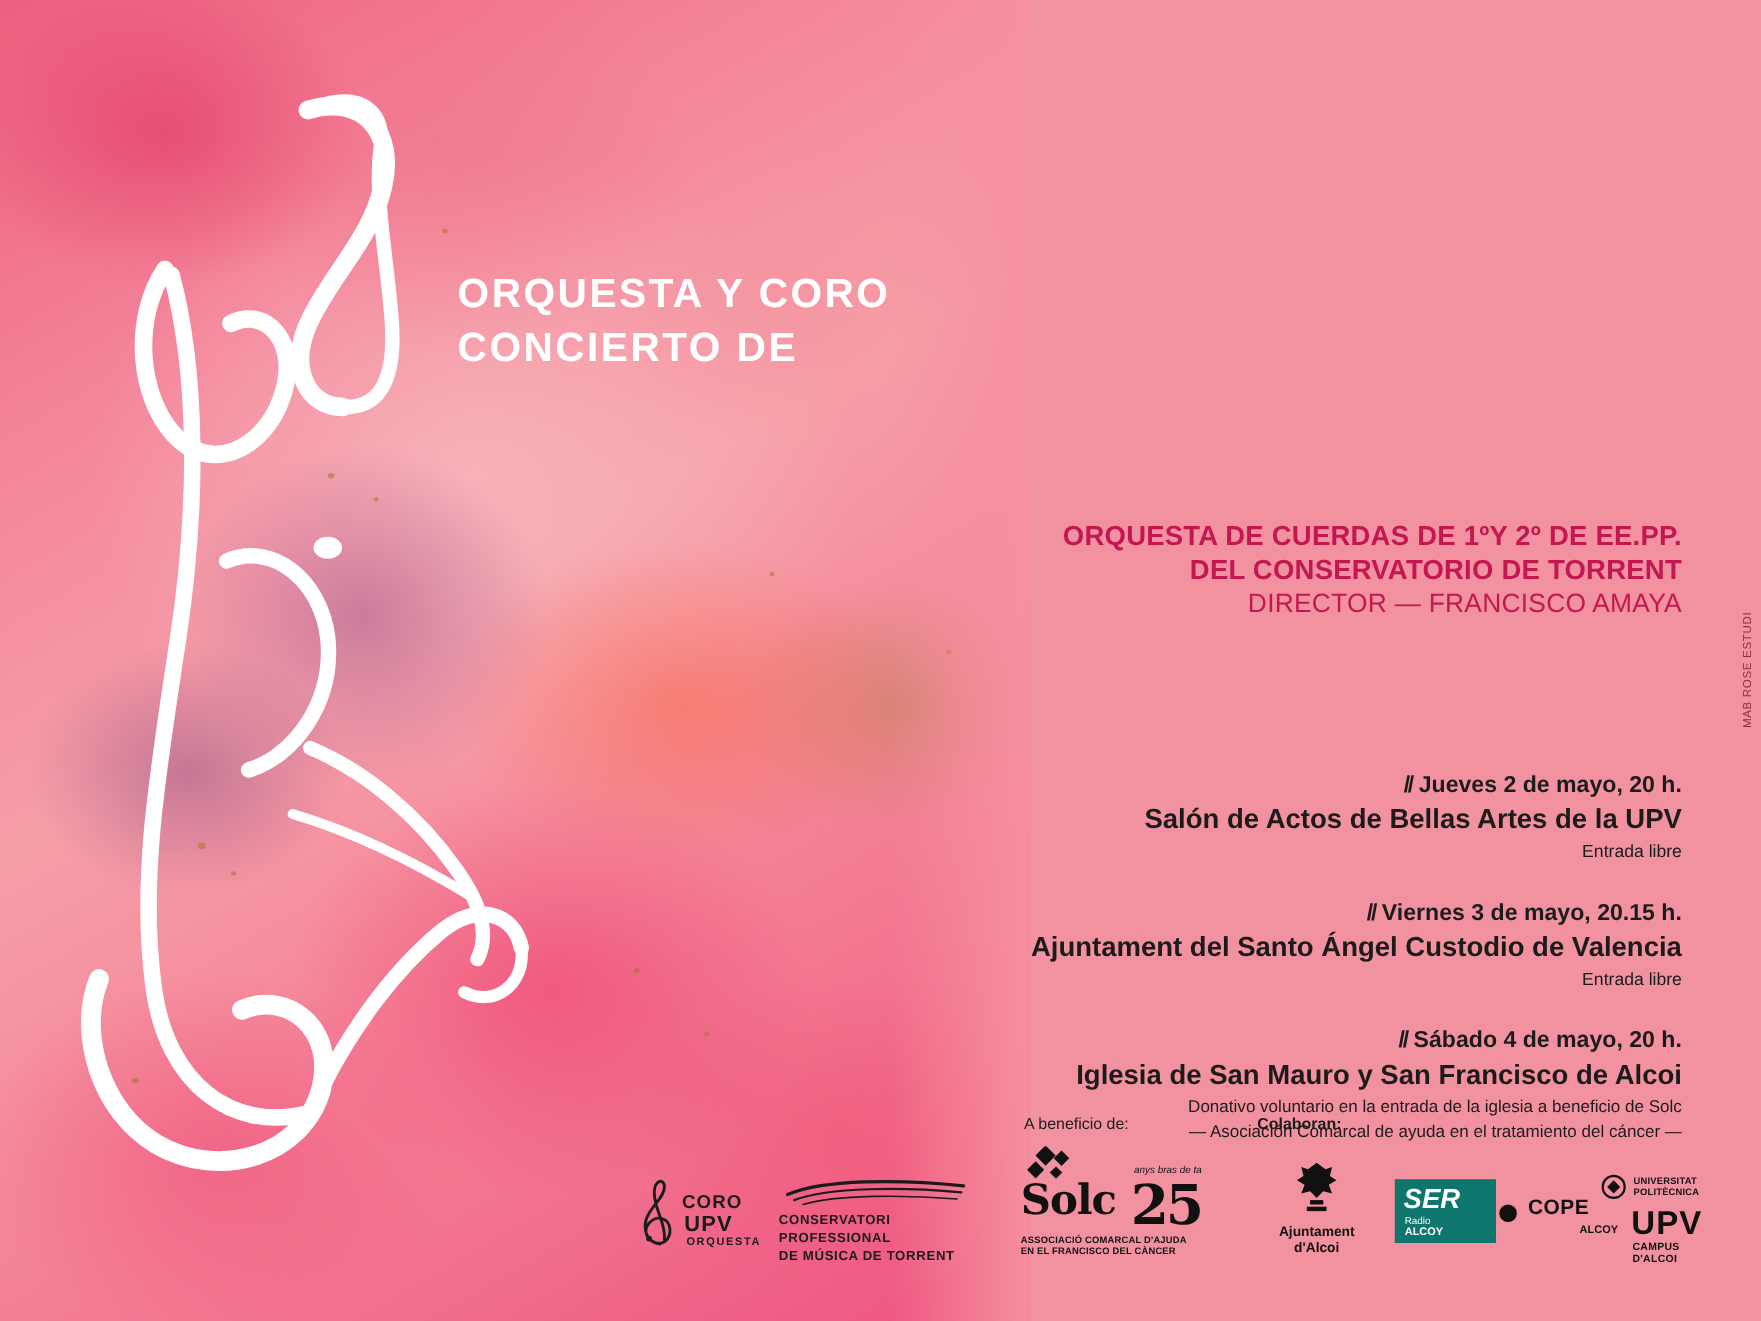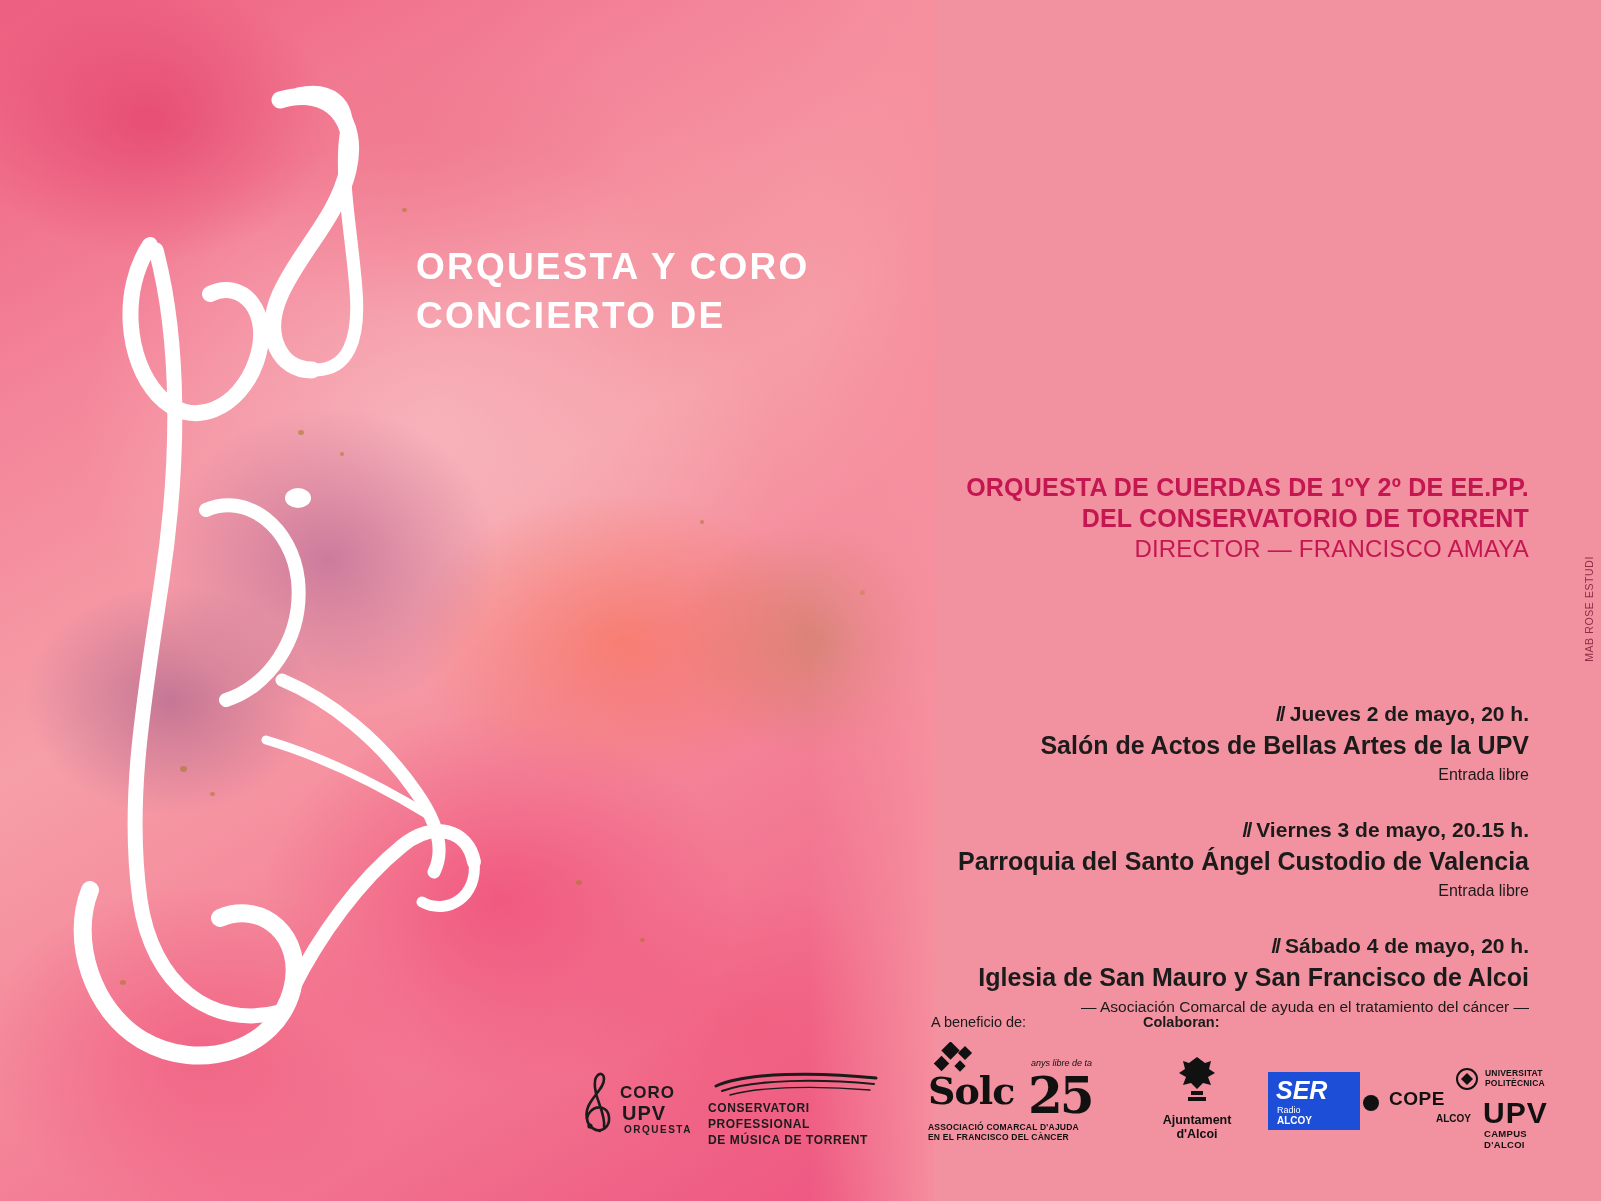--- a/index.html
+++ b/index.html
@@ -247,21 +247,21 @@
     position: absolute; left: 0; top: 58px; width: 110px;
     font-size: 12.5px; font-weight: bold;
   }
 
   .logo-ser {
     position: absolute;
     left: 1268px;
     top: 1072px;
     width: 92px;
     height: 58px;
-    background: #1d4ed8;
+    background: #0f766e;
     color: #fff;
   }
   .logo-ser .ser-word {
     position: absolute; left: 8px; top: 4px;
     font-size: 25px; font-weight: bold; letter-spacing: 0px;
     font-style: italic;
   }
   .logo-ser .ser-sub1 {
     position: absolute; left: 9px; top: 33px;
     font-size: 9px;
@@ -376,29 +376,30 @@
         <span class="slashes">//</span><span>Jueves 2 de mayo, 20 h.</span>
       </div>
       <div class="venue-line">Salón de Actos de Bellas Artes de la UPV</div>
       <div class="note-line">Entrada libre</div>
     </div>
 
     <div class="date-block">
       <div class="date-line">
         <span class="slashes">//</span><span>Viernes 3 de mayo, 20.15 h.</span>
       </div>
-      <div class="venue-line">Parroquia del Santo Ángel Custodio de Valencia</div>
+      <div class="venue-line">Ajuntament del Santo Ángel Custodio de Valencia</div>
       <div class="note-line">Entrada libre</div>
     </div>
 
     <div class="date-block">
       <div class="date-line">
         <span class="slashes">//</span><span>Sábado 4 de mayo, 20 h.</span>
       </div>
       <div class="venue-line">Iglesia de San Mauro y San Francisco de Alcoi</div>
+      <div class="note-small">Donativo voluntario en la entrada de la iglesia a beneficio de Solc</div>
       <div class="note-small">— Asociación Comarcal de ayuda en el tratamiento del cáncer —</div>
     </div>
 
   </div>
 
   <div class="logo-coroupv">
     <svg width="44" height="66" viewBox="0 0 44 66">
       <g fill="none" stroke="#1b1b1b" stroke-width="2.6" stroke-linecap="round">
         <path d="M22 62 C10 60, 6 50, 12 43 C19 35, 30 38, 31 48 C32 58, 24 64, 16 60 C8 56, 6 44, 12 34 C18 24, 26 18, 26 10 C26 5, 22 3, 19 7 C15 12, 17 24, 21 34 C25 45, 27 52, 26 58"></path>
       </g>
@@ -426,21 +427,21 @@
 
   <div class="logo-solc">
     <svg width="56" height="34" viewBox="0 0 56 34" style="position:absolute;left:2px;top:0;">
       <g fill="#111">
         <rect x="14" y="2" width="13" height="13" transform="rotate(45 20.5 8.5)"></rect>
         <rect x="30" y="6" width="10" height="10" transform="rotate(45 35 11)"></rect>
         <rect x="6" y="16" width="11" height="11" transform="rotate(45 11.5 21.5)"></rect>
         <rect x="26" y="20" width="8" height="8" transform="rotate(45 30 24)"></rect>
       </g>
     </svg>
-    <div class="solc-anys">anys libre de ta</div>
+    <div class="solc-anys">anys bras de ta</div>
     <div class="solc-word">Solc</div>
     <div class="solc-25">25</div>
     <div class="solc-sub1">ASSOCIACIÓ COMARCAL D'AJUDA</div>
     <div class="solc-sub2">EN EL FRANCISCO DEL CÀNCER</div>
   </div>
 
   <div class="logo-ajuntament">
     <svg width="44" height="52" viewBox="0 0 44 52" style="position:absolute;left:33px;top:0;">
       <g fill="#111">
         <path d="M22 2 L30 8 L36 6 L34 14 L40 18 L33 22 L36 30 L28 28 L22 34 L16 28 L8 30 L11 22 L4 18 L10 14 L8 6 L14 8 Z"></path>

